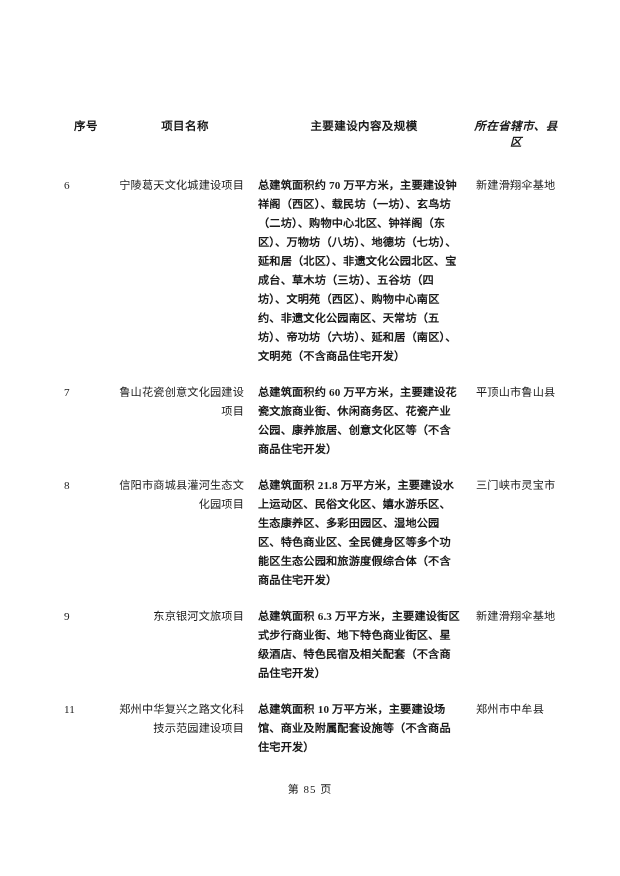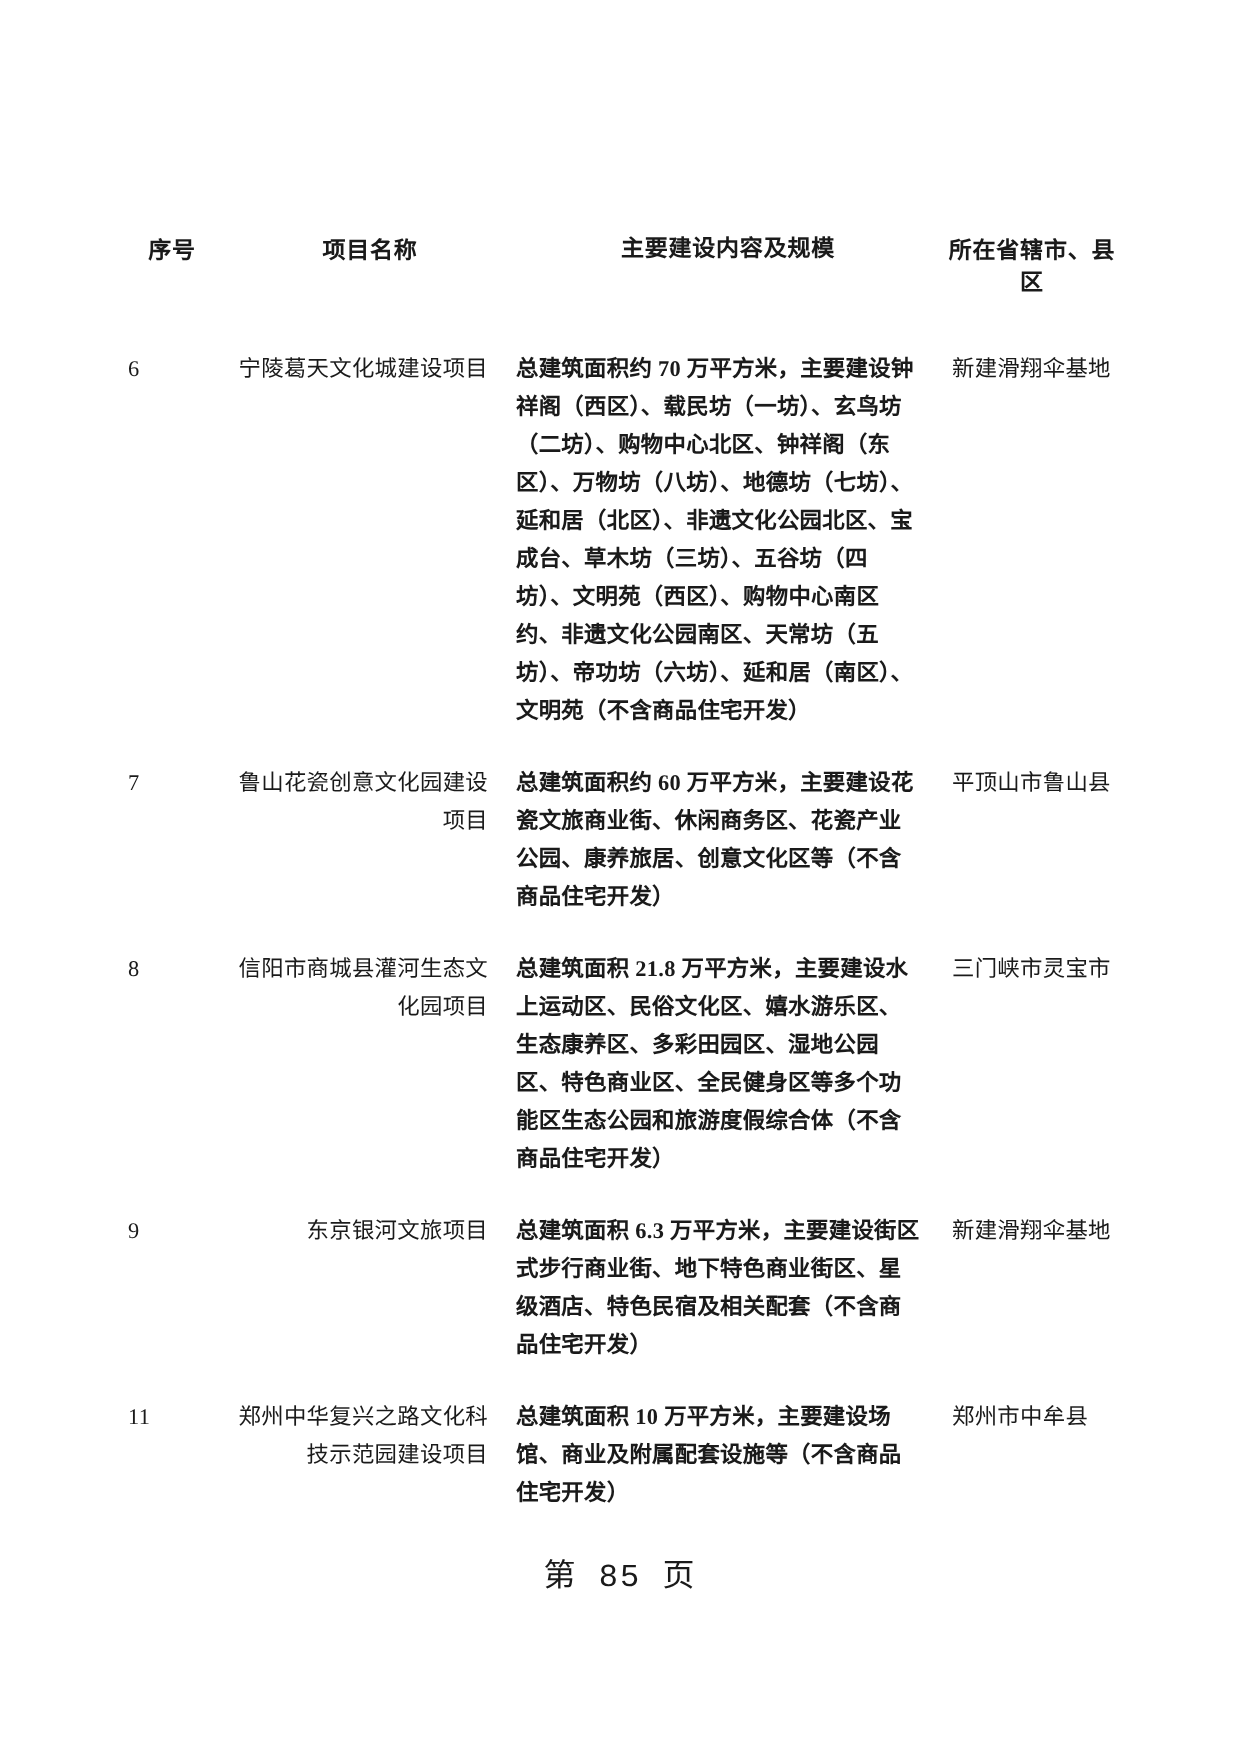--- a/index.html
+++ b/index.html
@@ -44,22 +44,22 @@
     font-weight: bold;
     font-size: 11.5px;
     line-height: 16px;
     padding: 0 0 26px 0;
     vertical-align: top;
     text-align: center;
     letter-spacing: 0.4px;
   }
   .doc-table thead th.h-seq  { text-align: center; }
   .doc-table thead th.h-name { text-align: center; padding-left: 2px;}
-  .doc-table thead th.h-desc { text-align: center; font-family: Liberation Mono, monospace; }
-  .doc-table thead th.h-loc  { text-align: center; }
+  .doc-table thead th.h-desc { text-align: center; }
+  .doc-table thead th.h-loc  { text-align: center; font-style: italic; }
 
   .doc-table tbody td {
     font-size: 11.2px;
     line-height: 19px;
     vertical-align: top;
     padding: 0 0 17px 0;
     letter-spacing: 0.15px;
   }
 
   .cell-seq {
@@ -83,24 +83,23 @@
     padding-left: 6px !important;
     word-break: break-all;
   }
 
   .footer {
     position: absolute;
     left: 0;
     top: 780px;
     width: 620px;
     text-align: center;
-    font-size: 16px;
+    font-size: 11px;
     line-height: 18px;
     letter-spacing: 1px;
-    font-family: Liberation Mono, monospace;
   }
 </style>
 </head>
 <body>
 
 <div class="page">
 
   <table class="doc-table">
     <colgroup>
       <col class="c-seq">

